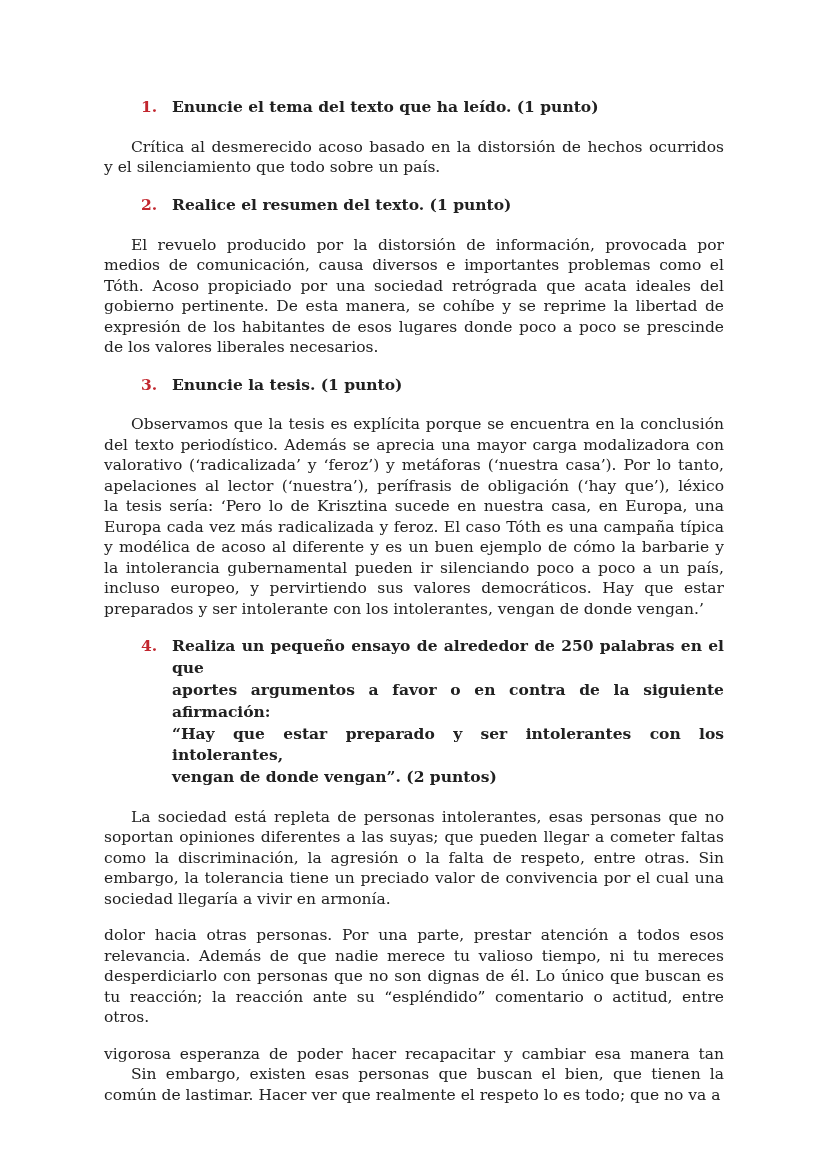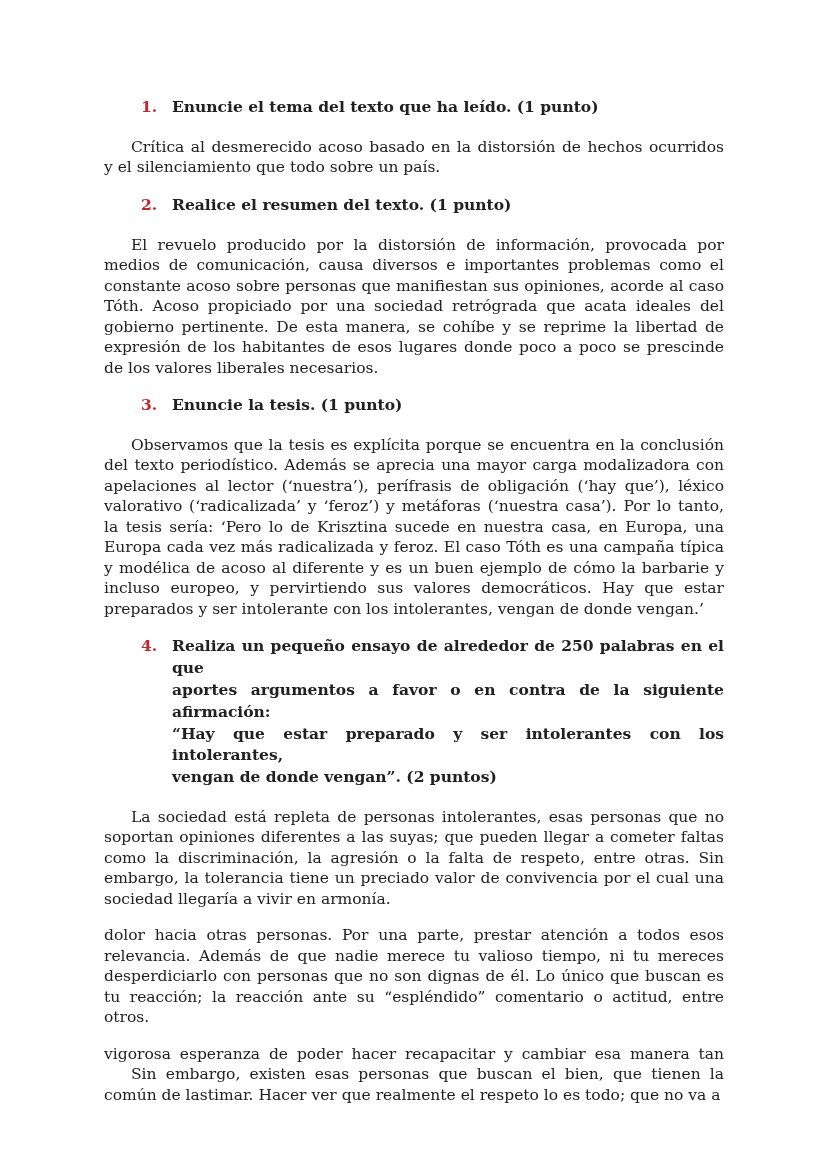--- a/index.html
+++ b/index.html
@@ -79,42 +79,42 @@
       <section>
         <div class="qheading">
           <span class="qnum" style="color: rgb(194, 38, 46);">2.</span>
           <div class="qtext">
             <div class="hline last">Realice el resumen del texto. (1 punto)</div>
           </div>
         </div>
         <div class="para">
           <div class="bline first">El revuelo producido por la distorsión de información, provocada por</div>
           <div class="bline">medios de comunicación, causa diversos e importantes problemas como el</div>
-          <div class="bline">constante acoso sobre personas que manifiestan sus opiniones, acorde al caso</div>
           <div class="bline">Tóth. Acoso propiciado por una sociedad retrógrada que acata ideales del</div>
           <div class="bline">gobierno pertinente. De esta manera, se cohíbe y se reprime la libertad de</div>
           <div class="bline">expresión de los habitantes de esos lugares donde poco a poco se prescinde</div>
           <div class="bline last">de los valores liberales necesarios.</div>
         </div>
       </section>
       <section>
         <div class="qheading">
           <span class="qnum" style="color: rgb(194, 38, 46);">3.</span>
           <div class="qtext">
             <div class="hline last">Enuncie la tesis. (1 punto)</div>
           </div>
         </div>
         <div class="para">
           <div class="bline first">Observamos que la tesis es explícita porque se encuentra en la conclusión</div>
           <div class="bline">del texto periodístico. Además se aprecia una mayor carga modalizadora con</div>
+          <div class="bline">valorativo (‘radicalizada’ y ‘feroz’) y metáforas (‘nuestra casa’). Por lo tanto,</div>
           <div class="bline">apelaciones al lector (‘nuestra’), perífrasis de obligación (‘hay que’), léxico</div>
-          <div class="bline">valorativo (‘radicalizada’ y ‘feroz’) y metáforas (‘nuestra casa’). Por lo tanto,</div>
           <div class="bline">la tesis sería: ‘Pero lo de Krisztina sucede en nuestra casa, en Europa, una</div>
           <div class="bline">Europa cada vez más radicalizada y feroz. El caso Tóth es una campaña típica</div>
           <div class="bline">y modélica de acoso al diferente y es un buen ejemplo de cómo la barbarie y</div>
+          <div class="bline">la intolerancia gubernamental pueden ir silenciando poco a poco a un país,</div>
           <div class="bline">incluso europeo, y pervirtiendo sus valores democráticos. Hay que estar</div>
           <div class="bline last">preparados y ser intolerante con los intolerantes, vengan de donde vengan.’</div>
         </div>
       </section>
       <section>
         <div class="qheading">
           <span class="qnum" style="color: rgb(194, 38, 46);">4.</span>
           <div class="qtext">
             <div class="hline">Realiza un pequeño ensayo de alrededor de 250 palabras en el que</div>
             <div class="hline">aportes argumentos a favor o en contra de la siguiente afirmación:</div>

